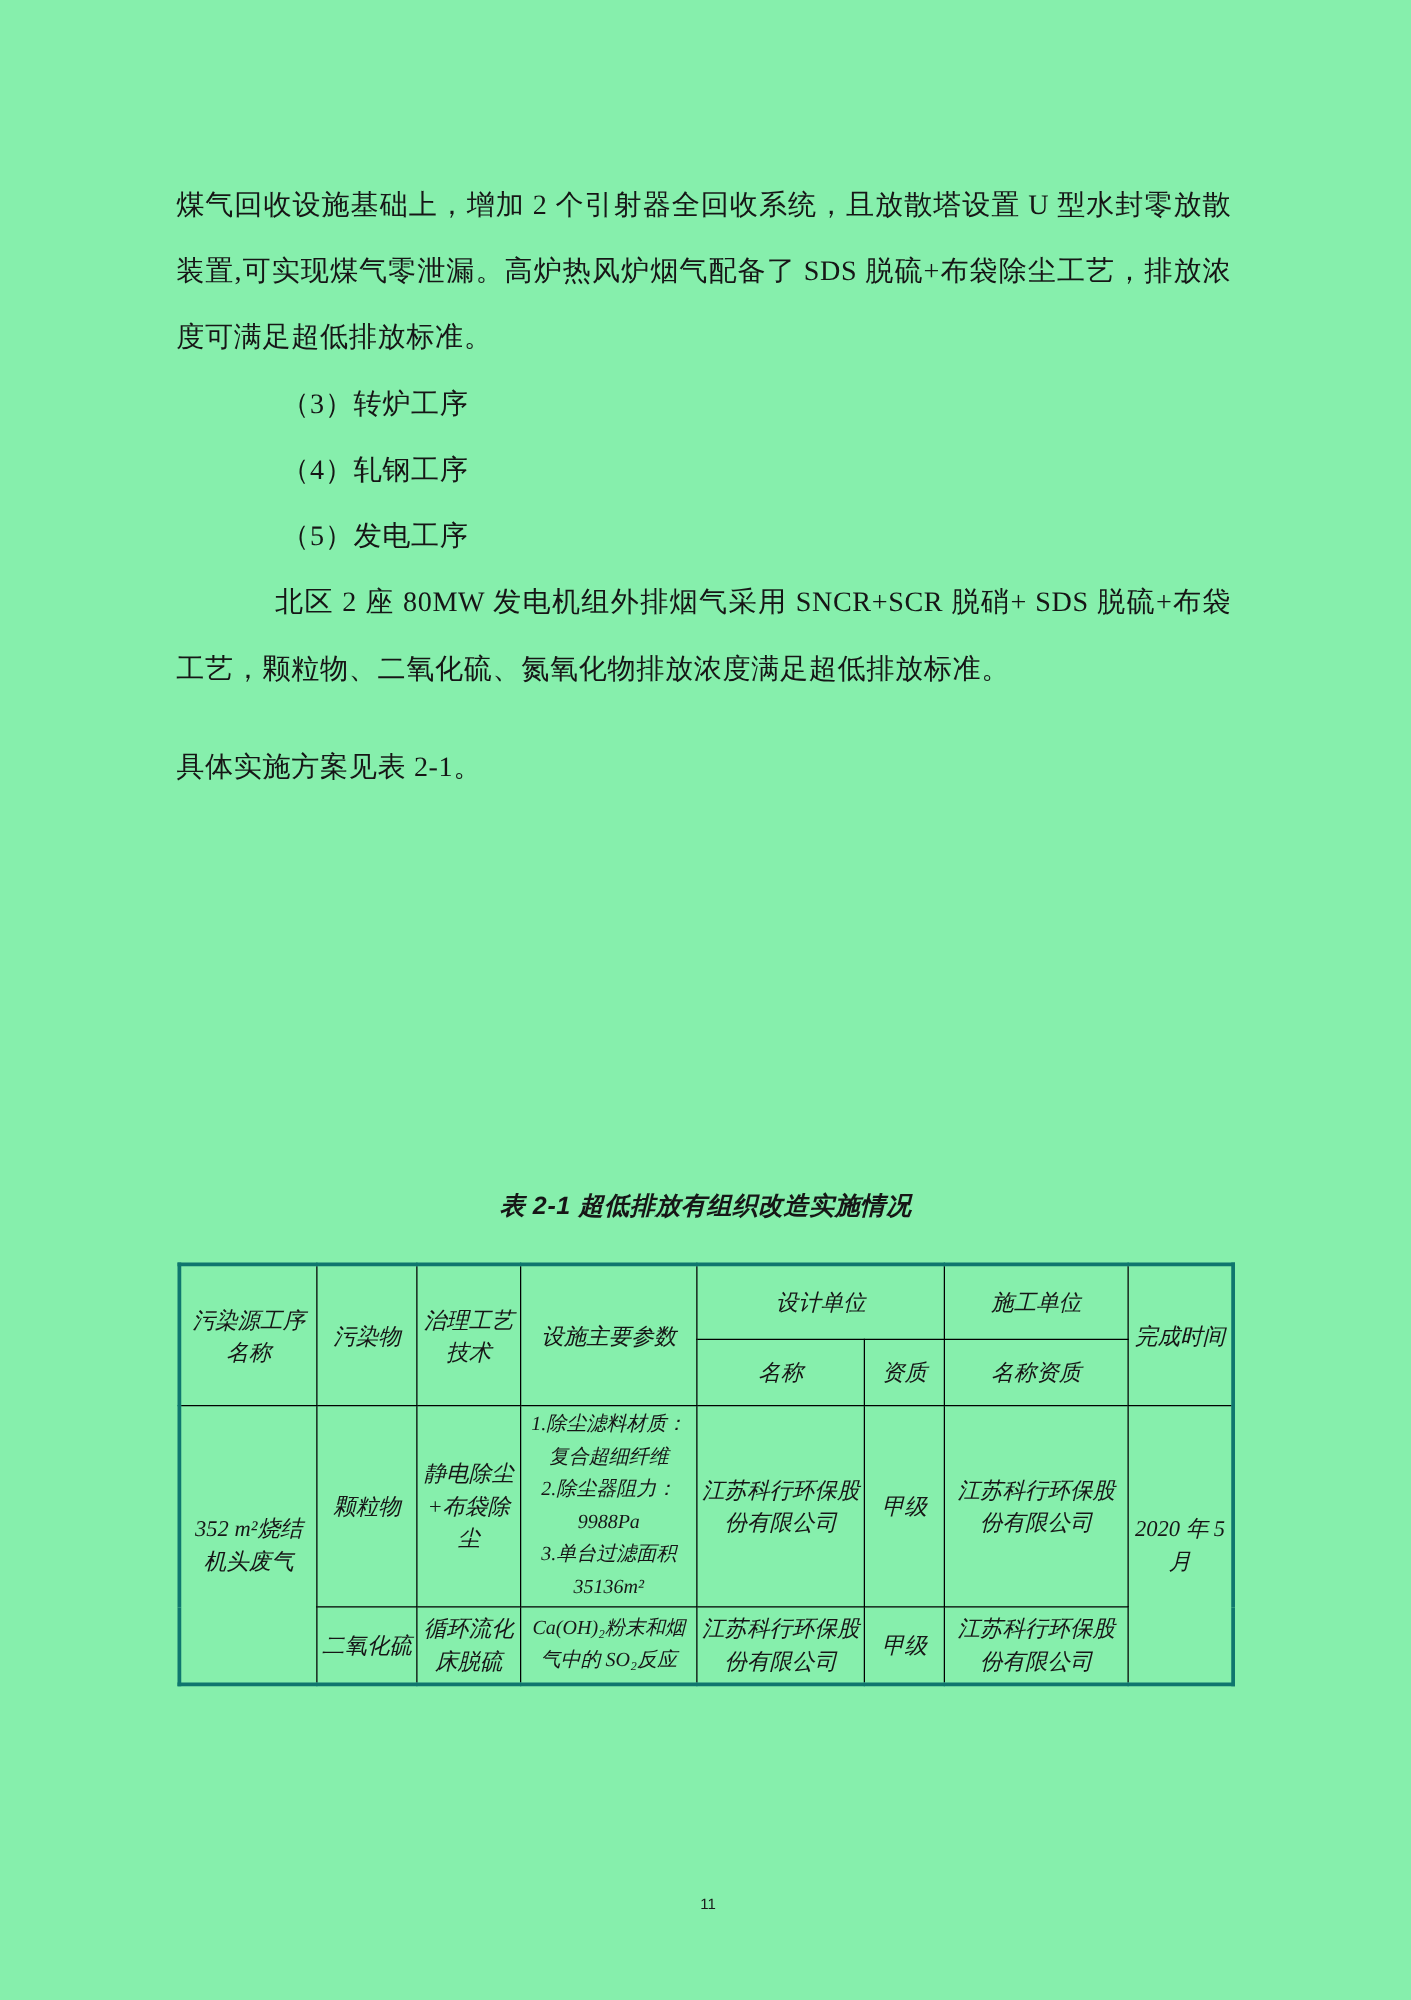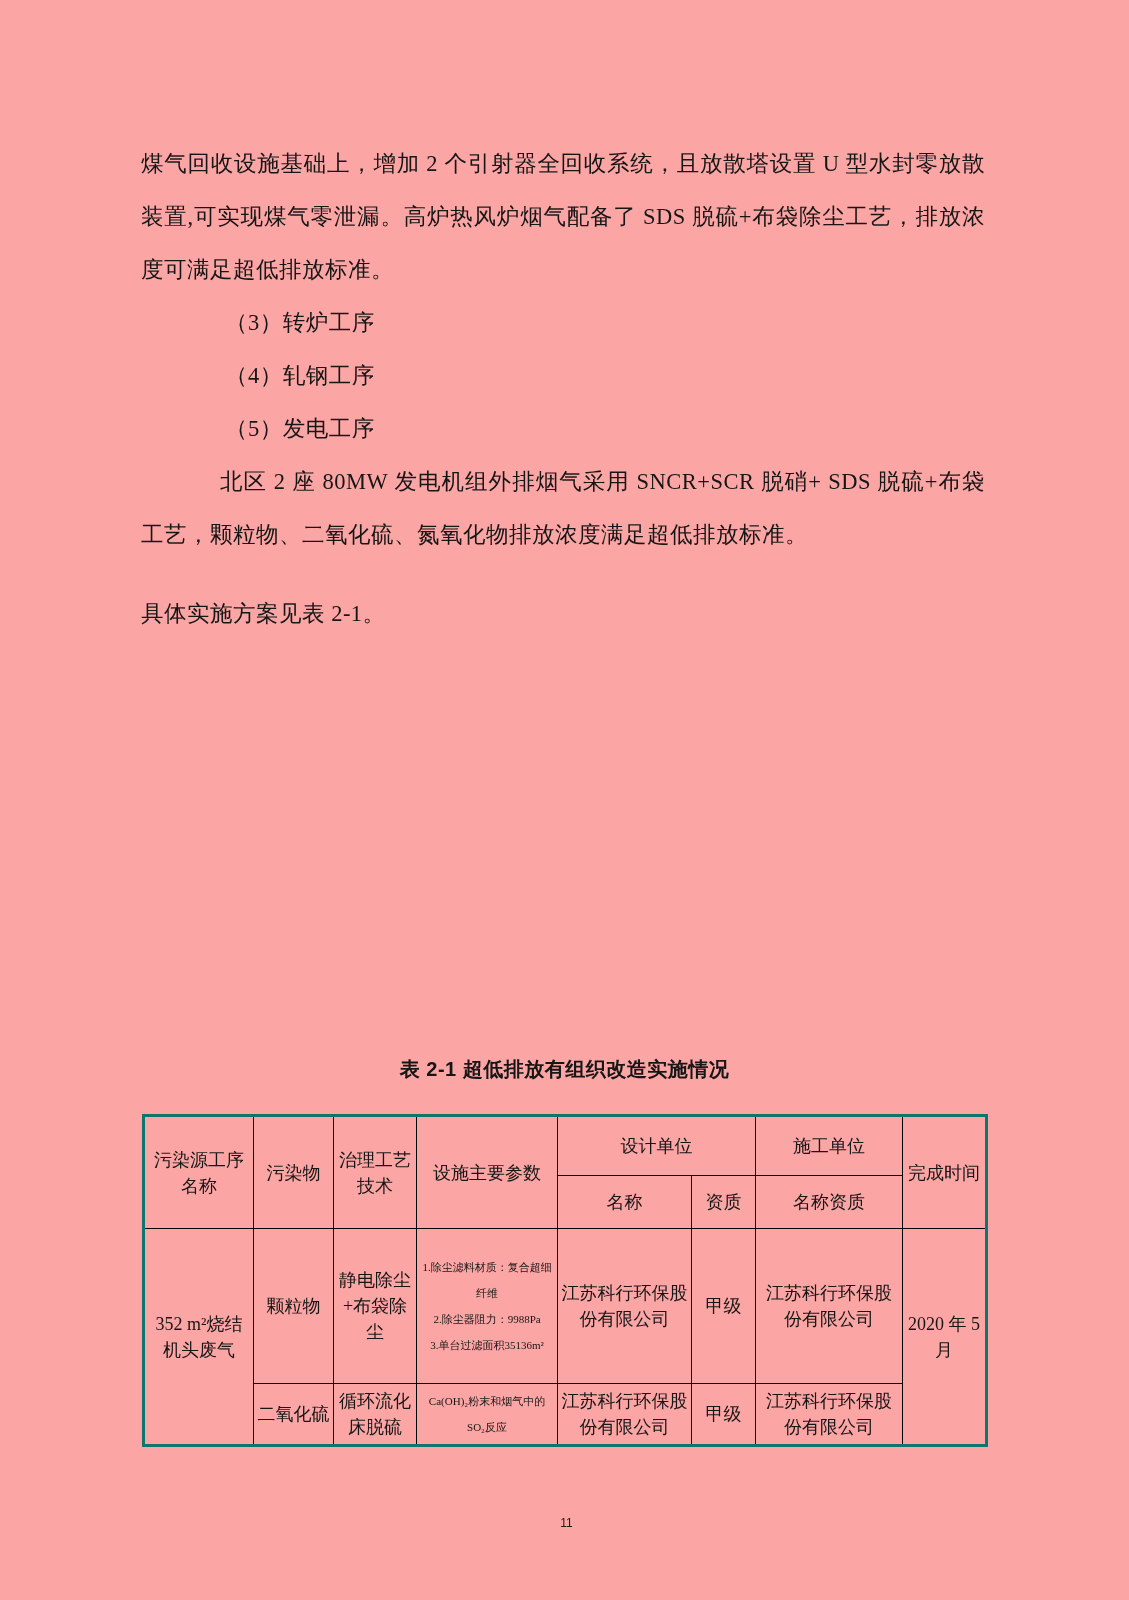--- a/index.html
+++ b/index.html
@@ -1,40 +1,40 @@
 <!DOCTYPE html>
 <html lang="zh"><head>
 <meta charset="utf-8">
 <style>
   html,body { margin:0; padding:0; background:#ffffff; }
   .page {
     position:relative;
     width:1129px; height:1600px;
-    background:#fca5a5;
+    background:#86efac;
     color:#161616;
     font-family:"Liberation Serif","DejaVu Serif",serif;
     overflow:hidden;
   }
   .text-section {
     position:absolute; left:141px; top:137px; width:844px;
   }
   .text-section p {
     margin:0;
     font-size:22.5px;
     line-height:53px;
     text-align:justify;
     letter-spacing:0.5px;
   }
   p.flush  { text-indent:0; }
   p.indent { text-indent:79px; }
   p.indent-h { text-indent:84px; text-align:left; }
   p.lead-table { margin-top:26px; }
 
   .table-section {
-    position:absolute; left:142px; top:1052px; width:845px;
+    position:absolute; left:142px; top:948px; width:845px;font-style:italic;
   }
   .table-title {
     font-family:"Liberation Sans","DejaVu Sans",sans-serif;
     font-weight:bold;
     font-size:20px;
     line-height:34px;
     text-align:center;
     margin-bottom:28px;
     letter-spacing:0.5px;
   }
@@ -54,21 +54,21 @@
     overflow:hidden;
   }
   tr.hdr1 td { height:54px; }
   tr.hdr2 td { height:48px; }
   tr.hdr2 td, tr.hdr1 td { font-size:18px; }
   tr.body1 td { height:150px; }
   tr.body2 td { height:56px; }
   td.hdr-bottom { border-bottom:2px solid #000; }
   td.params {
     text-align:left;
-    font-size:11px;
+    font-size:16px;
     line-height:25px;
     padding:2px 2px;
     margin-left:47px;
   }
   .page-number {
     position:absolute; left:4px; right:0; top:1516px;
     text-align:center;
     font-size:12px;
     font-family:Liberation Sans, sans-serif;
     color:#1a1a1a;

